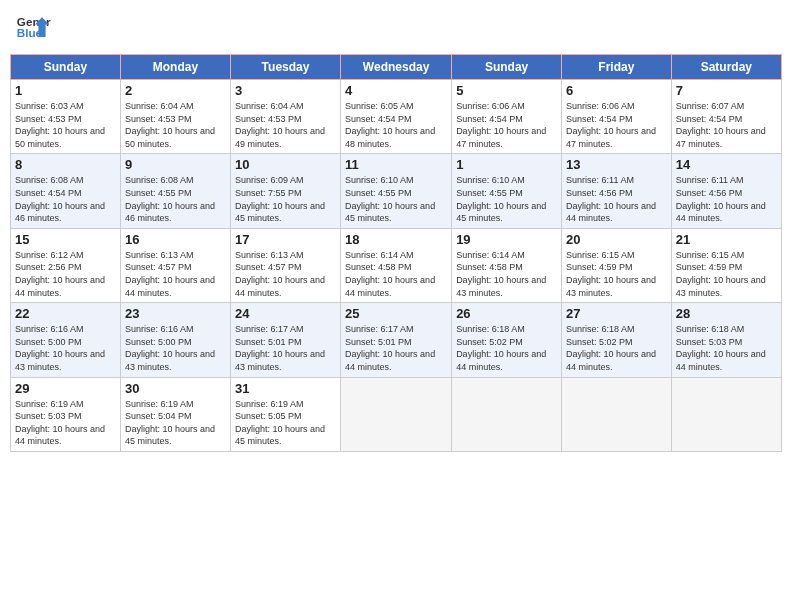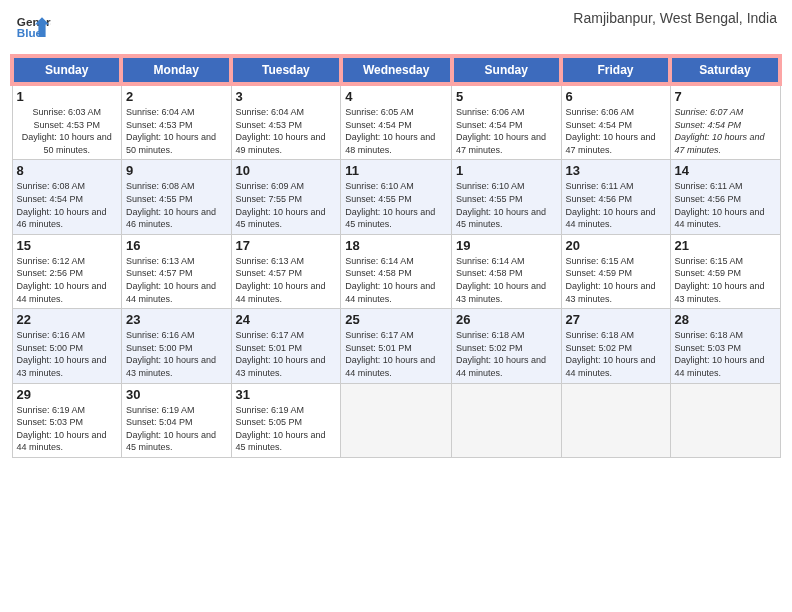--- a/index.html
+++ b/index.html
@@ -42,21 +42,21 @@
       width: 100%;
       border-collapse: collapse;
     }
     .calendar th {
       background: #3d6bbd;
       color: #fff;
       font-size: 12px;
       font-weight: bold;
       text-align: center;
       padding: 5px 3px;
-      border: 4px solid #fca5a5;
+      border: 1px solid #fca5a5;
     }
     .calendar td {
       border: 1px solid #ccc;
       vertical-align: top;
       padding: 3px 4px;
       width: 113px;
       min-height: 80px;
       background: #fff;
       font-size: 9.5px;
       color: #333;
@@ -85,41 +85,40 @@
 
 <div class="header">
   <div class="logo">
     <svg class="logo-icon" viewBox="0 0 40 40">
       <text x="2" y="18" font-size="13" font-weight="bold" fill="#333" font-family="Arial">General</text>
       <text x="2" y="30" font-size="13" font-weight="bold" fill="#3d7fcc" font-family="Arial">Blue</text>
       <polygon points="30,8 38,16 34,16 34,30 26,30 26,16 22,16" fill="#3d7fcc"></polygon>
     </svg>
   </div>
   <div class="title-section">
-    <div class="location">Ramjibanpur, West Bengal, India</div>
   </div>
 </div>
 
 <table class="calendar">
   <thead>
     <tr>
     <th>Sunday</th>
         <th>Monday</th>
         <th>Tuesday</th>
         <th>Wednesday</th>
         <th>Sunday</th>
         <th>Friday</th>
         <th>Saturday</th>
       </tr>
   </thead>
   <tbody id="calendar-body">
   <tr>
         <td>
           <span class="day-number">1</span>
-          <div class="day-info" style="white-space: pre-line; text-align: center;">Sunrise: 6:03 AM
+          <div class="day-info" style="white-space: pre-line;">Sunrise: 6:03 AM
 Sunset: 4:53 PM
 Daylight: 10 hours and 50 minutes.</div>
         </td>
         <td>
           <span class="day-number">2</span>
           <div class="day-info" style="white-space: pre-line;">Sunrise: 6:04 AM
 Sunset: 4:53 PM
 Daylight: 10 hours and 50 minutes.</div>
         </td>
         <td>
@@ -141,21 +140,21 @@
 Daylight: 10 hours and 47 minutes.</div>
         </td>
         <td>
           <span class="day-number">6</span>
           <div class="day-info" style="white-space: pre-line;">Sunrise: 6:06 AM
 Sunset: 4:54 PM
 Daylight: 10 hours and 47 minutes.</div>
         </td>
         <td>
           <span class="day-number">7</span>
-          <div class="day-info" style="white-space: pre-line; font-style: italic;">Sunrise: 6:07 AM
+          <div class="day-info" style="white-space: pre-line;">Sunrise: 6:07 AM
 Sunset: 4:54 PM
 Daylight: 10 hours and 47 minutes.</div>
         </td>
       </tr>
       <tr class="row-even">
         <td>
           <span class="day-number">8</span>
           <div class="day-info" style="white-space: pre-line;">Sunrise: 6:08 AM
 Sunset: 4:54 PM
 Daylight: 10 hours and 46 minutes.</div>

